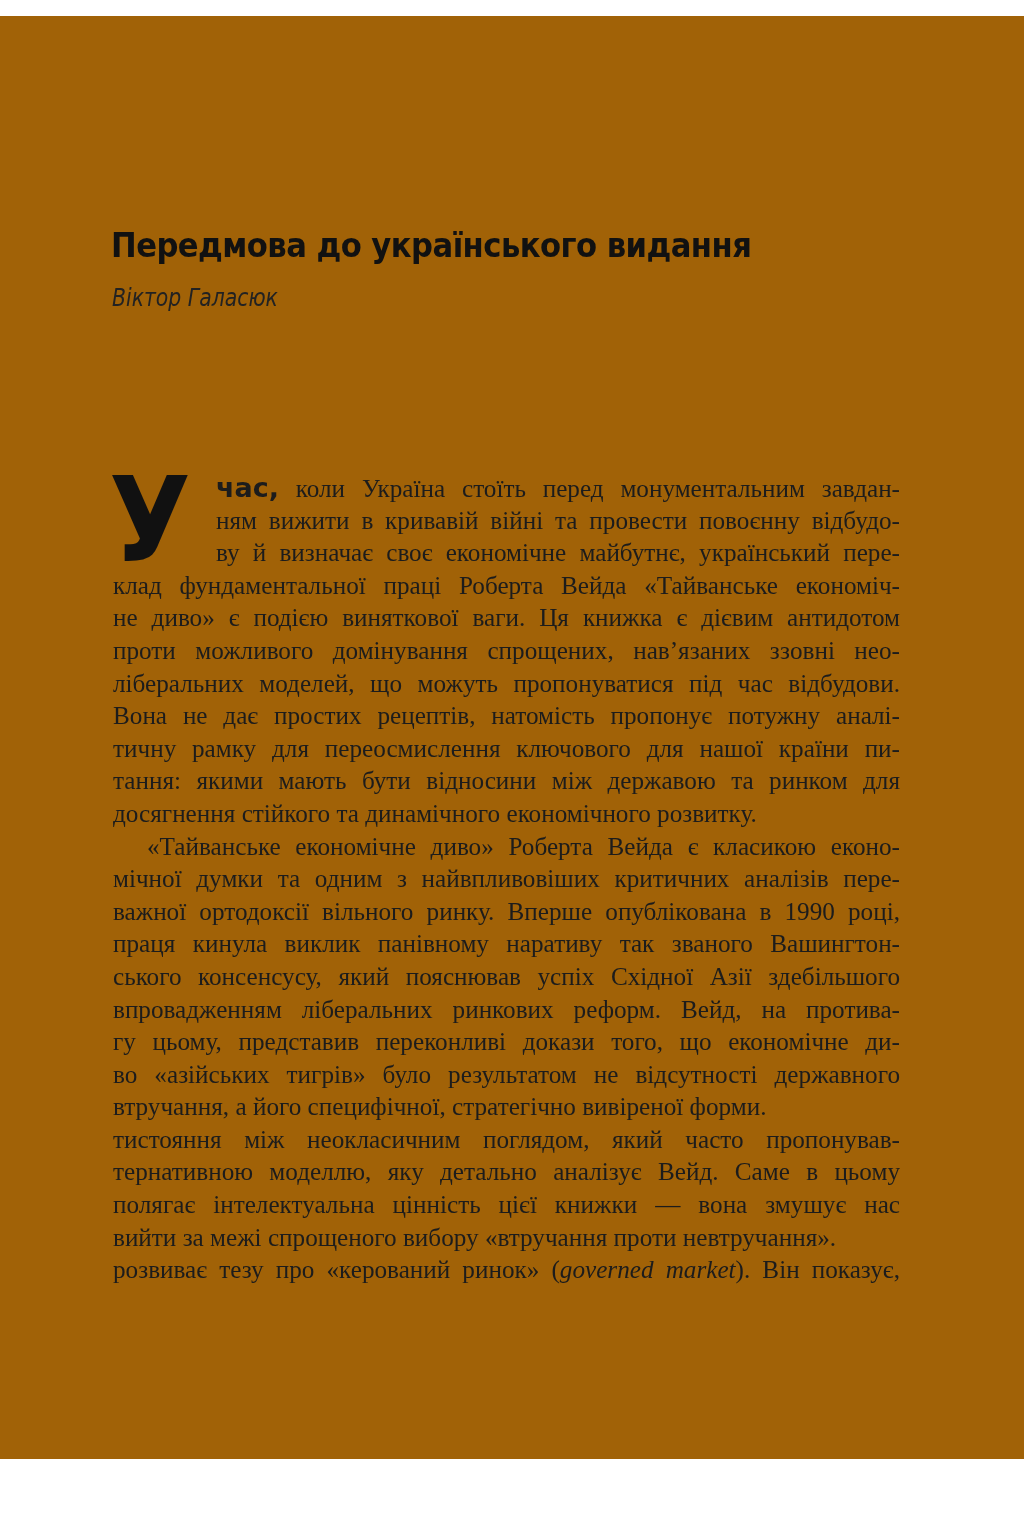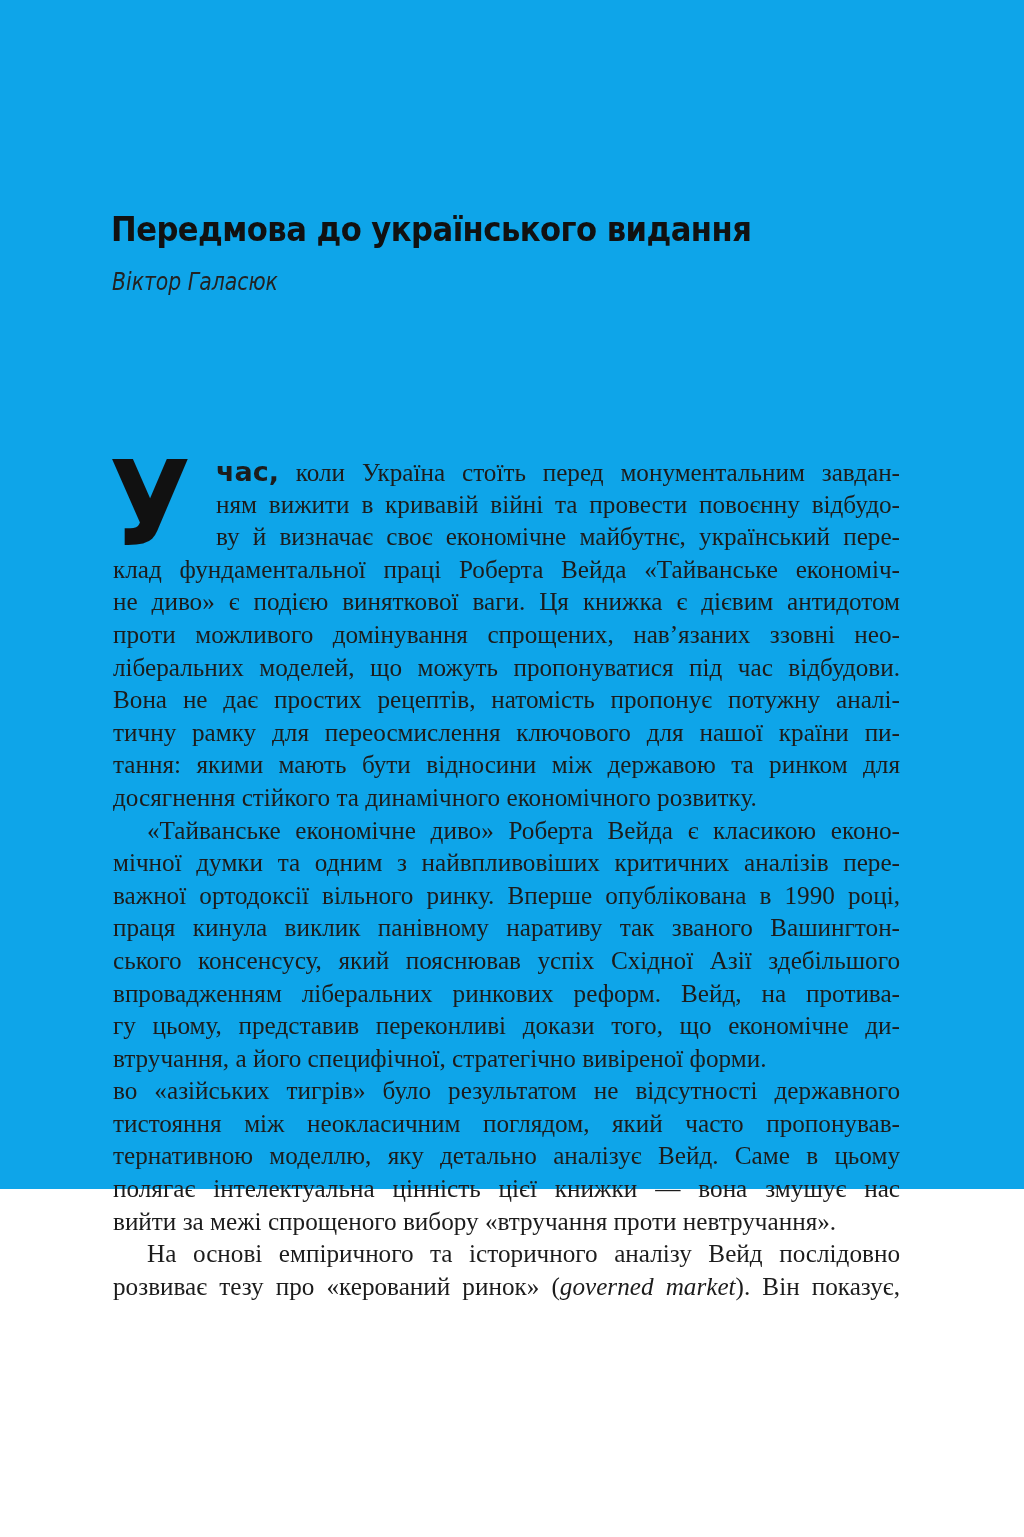--- a/index.html
+++ b/index.html
@@ -1,17 +1,17 @@
 <!DOCTYPE html>
 <html><head>
 <meta charset="utf-8">
 <style>
   html, body { margin: 0; padding: 0; background: #ffffff; }
   body { width: 1024px; height: 1537px; position: relative; overflow: hidden; color: #1a1a1a; }
-  .page { position: absolute; left: 0; top: 0; width: 1024px; height: 1189px; background: #0ea5e9; }
+  .page { position: absolute; left: 0; top: 16px; width: 1024px; height: 1443px; background: #a16207; }
   .title {
     position: absolute; left: 111px; top: 210px;
     font-family: "DejaVu Sans", sans-serif; font-weight: bold;
     font-size: 33px; letter-spacing: -0.6px; color: #111; margin: 0;
     transform: scaleX(0.93); transform-origin: left top;
   }
   .author {
     position: absolute; left: 112px; top: 268px;
     font-family: "DejaVu Sans", sans-serif; font-style: italic;
     font-size: 24px; color: #222; margin: 0;
@@ -60,24 +60,23 @@
     <span class="line">тання: якими мають бути відносини між державою та ринком для</span>
     <span class="line last">досягнення стійкого та динамічного економічного розвитку.</span>
 
     <span class="line indent">«Тайванське економічне диво» Роберта Вейда є класикою еконо-</span>
     <span class="line">мічної думки та одним з найвпливовіших критичних аналізів пере-</span>
     <span class="line">важної ортодоксії вільного ринку. Вперше опублікована в 1990 році,</span>
     <span class="line">праця кинула виклик панівному наративу так званого Вашингтон-</span>
     <span class="line">ського консенсусу, який пояснював успіх Східної Азії здебільшого</span>
     <span class="line">впровадженням ліберальних ринкових реформ. Вейд, на протива-</span>
     <span class="line">гу цьому, представив переконливі докази того, що економічне ди-</span>
+    <span class="line">во «азійських тигрів» було результатом не відсутності державного</span>
     <span class="line last">втручання, а його специфічної, стратегічно вивіреної форми.</span>
-    <span class="line">во «азійських тигрів» було результатом не відсутності державного</span>
 
     <span class="line">тистояння між неокласичним поглядом, який часто пропонував-</span>
     <span class="line">тернативною моделлю, яку детально аналізує Вейд. Саме в цьому</span>
     <span class="line">полягає інтелектуальна цінність цієї книжки — вона змушує нас</span>
     <span class="line last">вийти за межі спрощеного вибору «втручання проти невтручання».</span>
 
-    <span class="line indent">На основі емпіричного та історичного аналізу Вейд послідовно</span>
     <span class="line"><span>розвиває тезу про «керований ринок» (</span><span class="ital">governed market</span><span>). Він показує,</span></span>
   </div>
 </div>
 
 </body></html>

